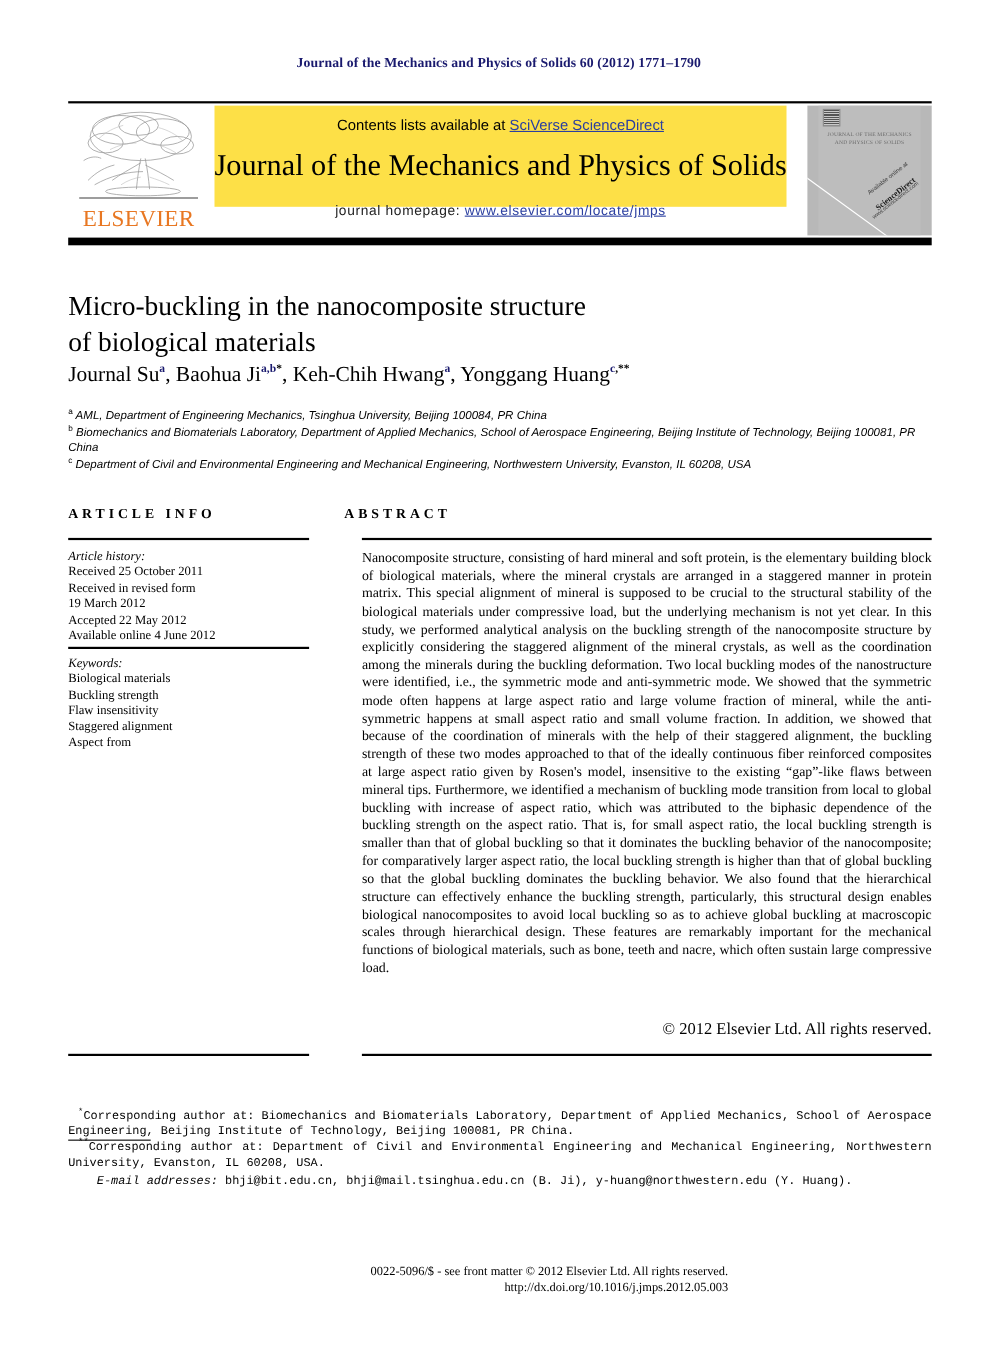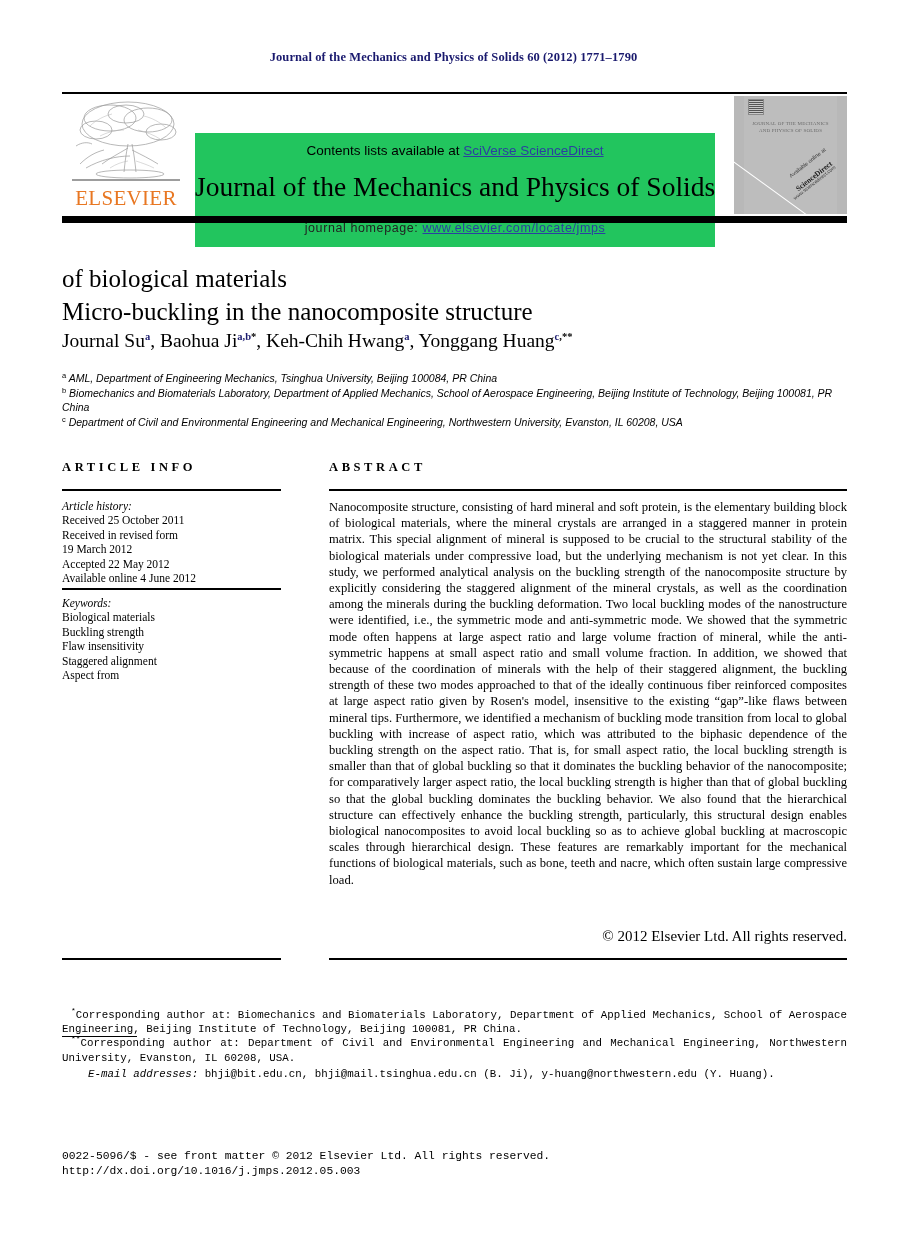--- a/index.html
+++ b/index.html
@@ -75,23 +75,22 @@
     font-size: 21px;
     letter-spacing: 0.3px;
     color: #E87722;
     line-height: 24px;
   }
 
   .grayband {
     position: absolute;
     left: 133px; top: 0;
     width: 520px;
-    height: 114px;
-    background: #22c55e;
-    margin-top: 37px;
+    height: 92px;
+    background: #fde047;
   }
   .contents-line {
     position: absolute;
     left: 0; top: 10px;
     width: 520px;
     text-align: center;
     font-family: "Liberation Sans", sans-serif;
     font-size: 13.5px;
     color: #000;
   }
@@ -261,21 +260,21 @@
     position: absolute;
     left: 62px; top: 460px;
     font-family: "Liberation Serif", serif;
     font-weight: bold;
     font-size: 12.5px;
     letter-spacing: 3.6px;
     color: #000;
   }
   .hdr-abs {
     position: absolute;
-    left: 329px; top: 460px;
+    left: 313px; top: 460px;
     font-family: "Liberation Serif", serif;
     font-weight: bold;
     font-size: 12.5px;
     letter-spacing: 3.6px;
     color: #000;
   }
   .rule-info {
     position: absolute;
     left: 62px; top: 489px;
     width: 219px;
@@ -379,24 +378,25 @@
   .footnotes sup {
     font-size: 8px;
     vertical-align: super;
     line-height: 0;
   }
 
   .imprint {
     position: absolute;
     left: 62px; top: 1149px;
     width: 600px;
-    font-family: Liberation Mono, monospace;
+    font-family: Liberation Serif, serif;
     font-size: 11.3px;
     line-height: 15px;
     color: #000;
+    text-align: right;
   }
 </style>
 </head>
 <body>
 
 <div class="page">
 
   <div class="runhead">Journal of the Mechanics and Physics of Solids 60 (2012) 1771–1790</div>
 
   <div class="rule-top"></div>
@@ -454,22 +454,22 @@
         <div class="cover-word">Available online at</div>
         <div class="cover-word2">ScienceDirect</div>
         <div class="cover-word3">www.sciencedirect.com</div>
       </div>
     </div>
   </div>
 
   <div class="bar-thick"></div>
 
   <div class="title">
+    <div>Micro-buckling in the nanocomposite structure</div>
     <div>of biological materials</div>
-    <div>Micro-buckling in the nanocomposite structure</div>
   </div>
 
   <div class="authors" id="author-list"><span>Journal Su</span><sup>a</sup>, <span>Baohua Ji</span><sup>a,b</sup><sup class="blk">*</sup>, <span>Keh-Chih Hwang</span><sup>a</sup>, <span>Yonggang Huang</span><sup>c</sup><sup class="blk">,**</sup></div>
 
   <div class="affils" id="affil-list">
       <div><sup>a</sup><span> AML, Department of Engineering Mechanics, Tsinghua University, Beijing 100084, PR China</span></div>
       <div><sup>b</sup><span> Biomechanics and Biomaterials Laboratory, Department of Applied Mechanics, School of Aerospace Engineering, Beijing Institute of Technology, Beijing 100081, PR China</span></div>
       <div><sup>c</sup><span> Department of Civil and Environmental Engineering and Mechanical Engineering, Northwestern University, Evanston, IL 60208, USA</span></div>
     </div>
 

